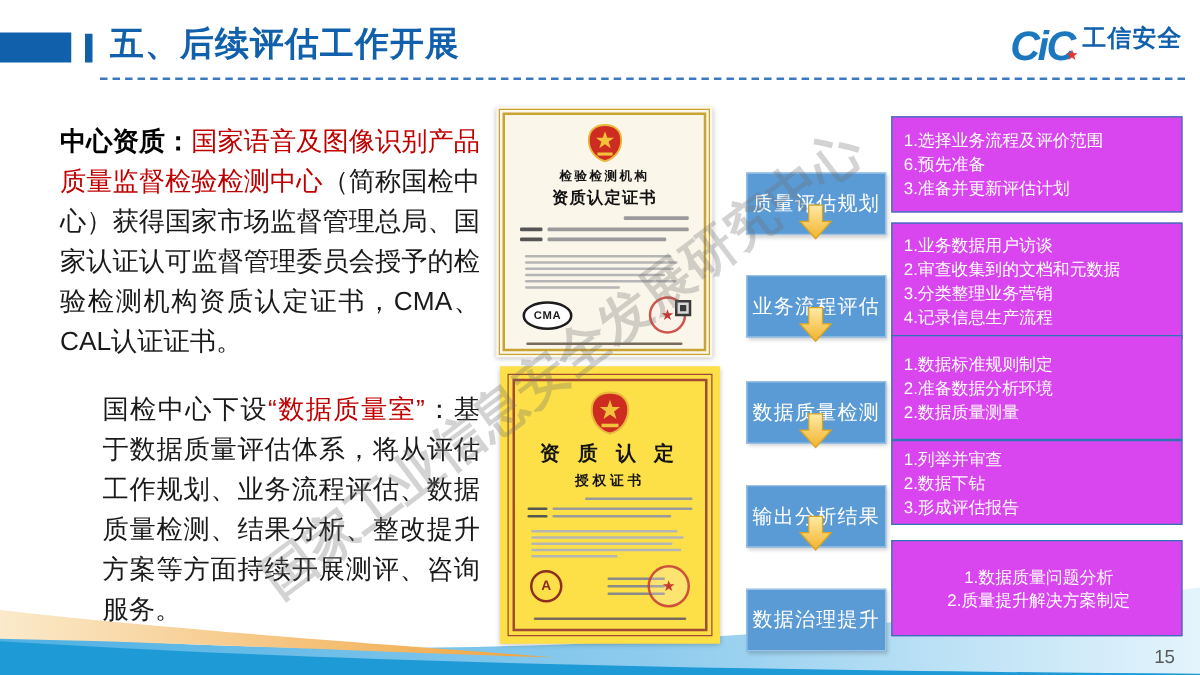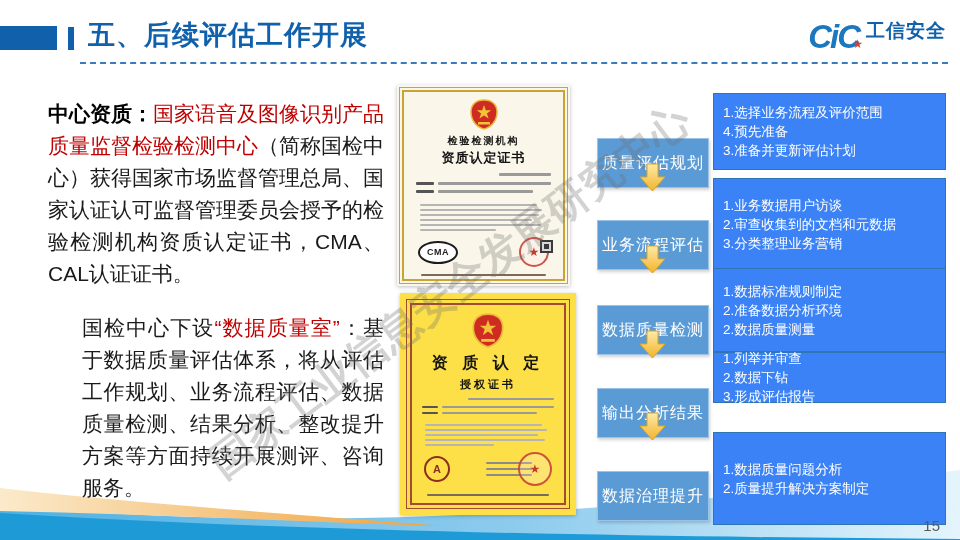--- a/index.html
+++ b/index.html
@@ -49,21 +49,21 @@
   .cal-circle{width:22px;height:22px;border:2px solid #8C2F22;border-radius:50%;display:flex;align-items:center;justify-content:center;
               font-size:11px;font-weight:bold;color:#8C2F22;}
   .qr{position:absolute;right:10px;bottom:26px;width:13px;height:13px;background:#3a3a3a;
       box-shadow:inset 0 0 0 2px #3a3a3a, inset 0 0 0 4px #d8d8d8;}
 
   
   .step{position:absolute;left:597px;width:112px;height:50px;background:#5B9BD5;border:1px solid #9CC3E5;
         color:#fff;font-size:16px;display:flex;align-items:center;justify-content:center;letter-spacing:1px;
         z-index:2;box-shadow:1px 2px 3px rgba(0,0,0,0.18);box-sizing:border-box;margin-top:28px;}
   .arrow{position:absolute;left:639px;width:27px;height:29px;z-index:2;}
-  .detail{position:absolute;left:713px;width:233px;background:#3b82f6;border:1px solid #2E75B6;color:#fff;
+  .detail{position:absolute;left:713px;width:233px;background:#d946ef;border:1px solid #2E75B6;color:#fff;
           font-size:13.5px;line-height:19px;display:flex;flex-direction:column;justify-content:center;
           box-sizing:border-box;padding:4px 6px 4px 9px;z-index:2;}
 
   
   .waves{position:absolute;left:0;bottom:0;width:960px;height:72px;z-index:1;}
   .page-num{position:absolute;right:20px;bottom:6px;font-size:15px;color:#595959;z-index:7;}
 </style>
 </head>
 <body>
 
@@ -196,39 +196,40 @@
   </svg>
   <svg class="arrow" style="top:330px;" viewBox="0 0 27 29">
     <polygon points="8,1 19,1 19,14 26,14 13.5,28 1,14 8,14" fill="url(#g1)" stroke="#D9A521" stroke-width="1"></polygon>
   </svg>
   <svg class="arrow" style="top:412px;" viewBox="0 0 27 29">
     <polygon points="8,1 19,1 19,14 26,14 13.5,28 1,14 8,14" fill="url(#g1)" stroke="#D9A521" stroke-width="1"></polygon>
   </svg>
 
   <div class="detail" style="top:93px;height:77px;">
     <div>1.选择业务流程及评价范围</div>
-    <div>4.预先准备</div>
+    <div>6.预先准备</div>
     <div>3.准备并更新评估计划</div>
   </div>
   <div class="detail" style="top:178px;height:93px;">
     <div>1.业务数据用户访谈</div>
     <div>2.审查收集到的文档和元数据</div>
     <div>3.分类整理业务营销</div>
+    <div>4.记录信息生产流程</div>
   </div>
   <div class="detail" style="top:268px;height:84px;">
     <div>1.数据标准规则制定</div>
     <div>2.准备数据分析环境</div>
     <div>2.数据质量测量</div>
   </div>
-  <div class="detail" style="top:352px;height:51px;">
+  <div class="detail" style="top:352px;height:68px;">
     <div>1.列举并审查</div>
     <div>2.数据下钻</div>
     <div>3.形成评估报告</div>
   </div>
-  <div class="detail" style="top:432px;height:93px;">
+  <div class="detail" style="top:432px;height:77px;align-items:center;">
     <div>1.数据质量问题分析</div>
     <div>2.质量提升解决方案制定</div>
   </div>
 
   <svg class="waves" viewBox="0 0 960 72" preserveAspectRatio="none">
     <defs>
       <linearGradient id="wblue" x1="0" y1="0" x2="1" y2="0">
         <stop offset="0" stop-color="#4FB1E3"></stop>
           <stop offset="0.55" stop-color="#8FCCEE"></stop>
           <stop offset="1" stop-color="#E4F4FC"></stop>

